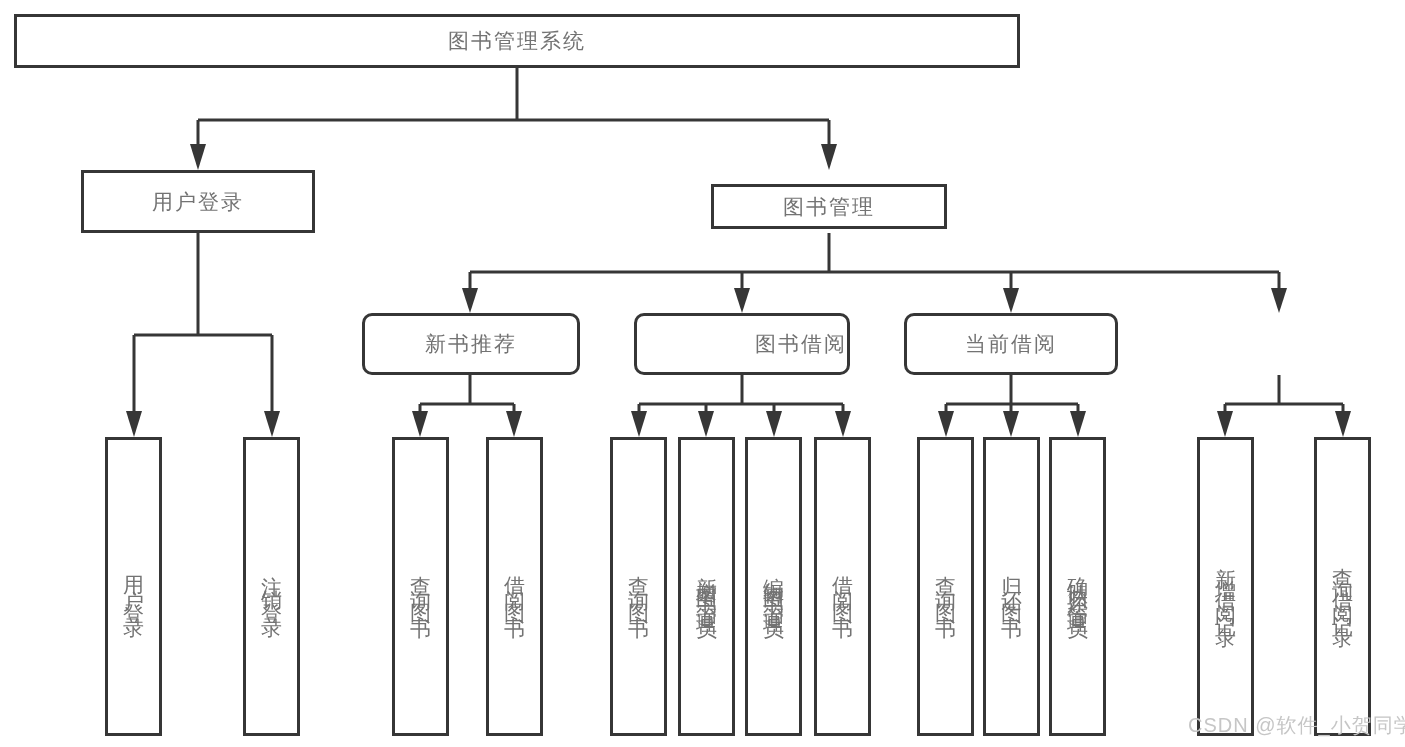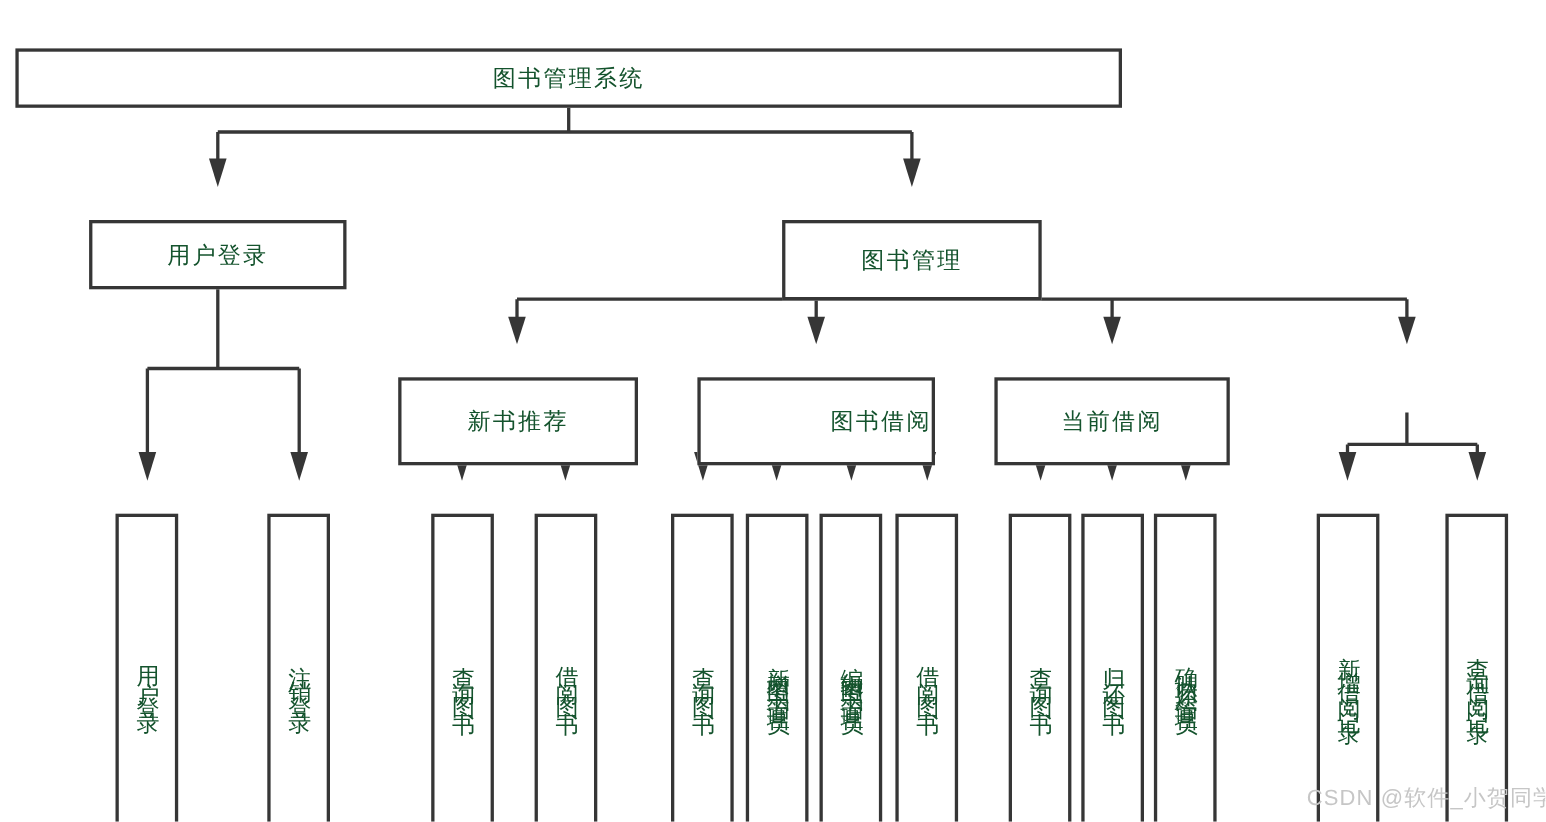--- a/index.html
+++ b/index.html
@@ -10,26 +10,26 @@
     font-family:"Liberation Sans", sans-serif;
     color:#333333;
   }
   svg.wires { position:absolute; left:0; top:0; width:1405px; height:747px; }
   svg.wires path { stroke:#363636; stroke-width:3; fill:none; }
   svg.wires polygon { fill:#363636; }
   .node {
     position:absolute; background:#ffffff;
     border:3px solid #363636;
     display:flex; align-items:center; justify-content:center;
-    font-size:21px; letter-spacing:2px; color:#14532d;margin-top:30px;
+    font-size:21px; letter-spacing:2px; color:#737373;
   }
   .root  { left:14px;  top:14px;  width:1006px; height:54px; }
   .l2a   { left:81px;  top:170px; width:234px;  height:63px; }
-  .l2b   { left:711px; top:170px; width:236px;  height:73px; }
-  .grp   { top:313px;  height:80px; }
+  .l2b   { left:711px; top:184px; width:236px;  height:45px; }
+  .grp   { top:313px;  height:62px;border-radius:10px; }
   .g1 { left:362px;  width:218px; }
   .g2 { left:634px;  width:216px;justify-content:flex-end; }
   .g3 { left:904px;  width:214px; }
   .g4 { left:1172px; width:213px; }
   .leaf  { top:437px; height:299px; width:57px; }
   .vtext { writing-mode:vertical-rl; text-orientation:mixed; font-size:21px; }
   .ls-lg { letter-spacing:14px; }
   .ls-md { letter-spacing:12px; }
   .ls-sm { letter-spacing:6px; }
   .watermark {

